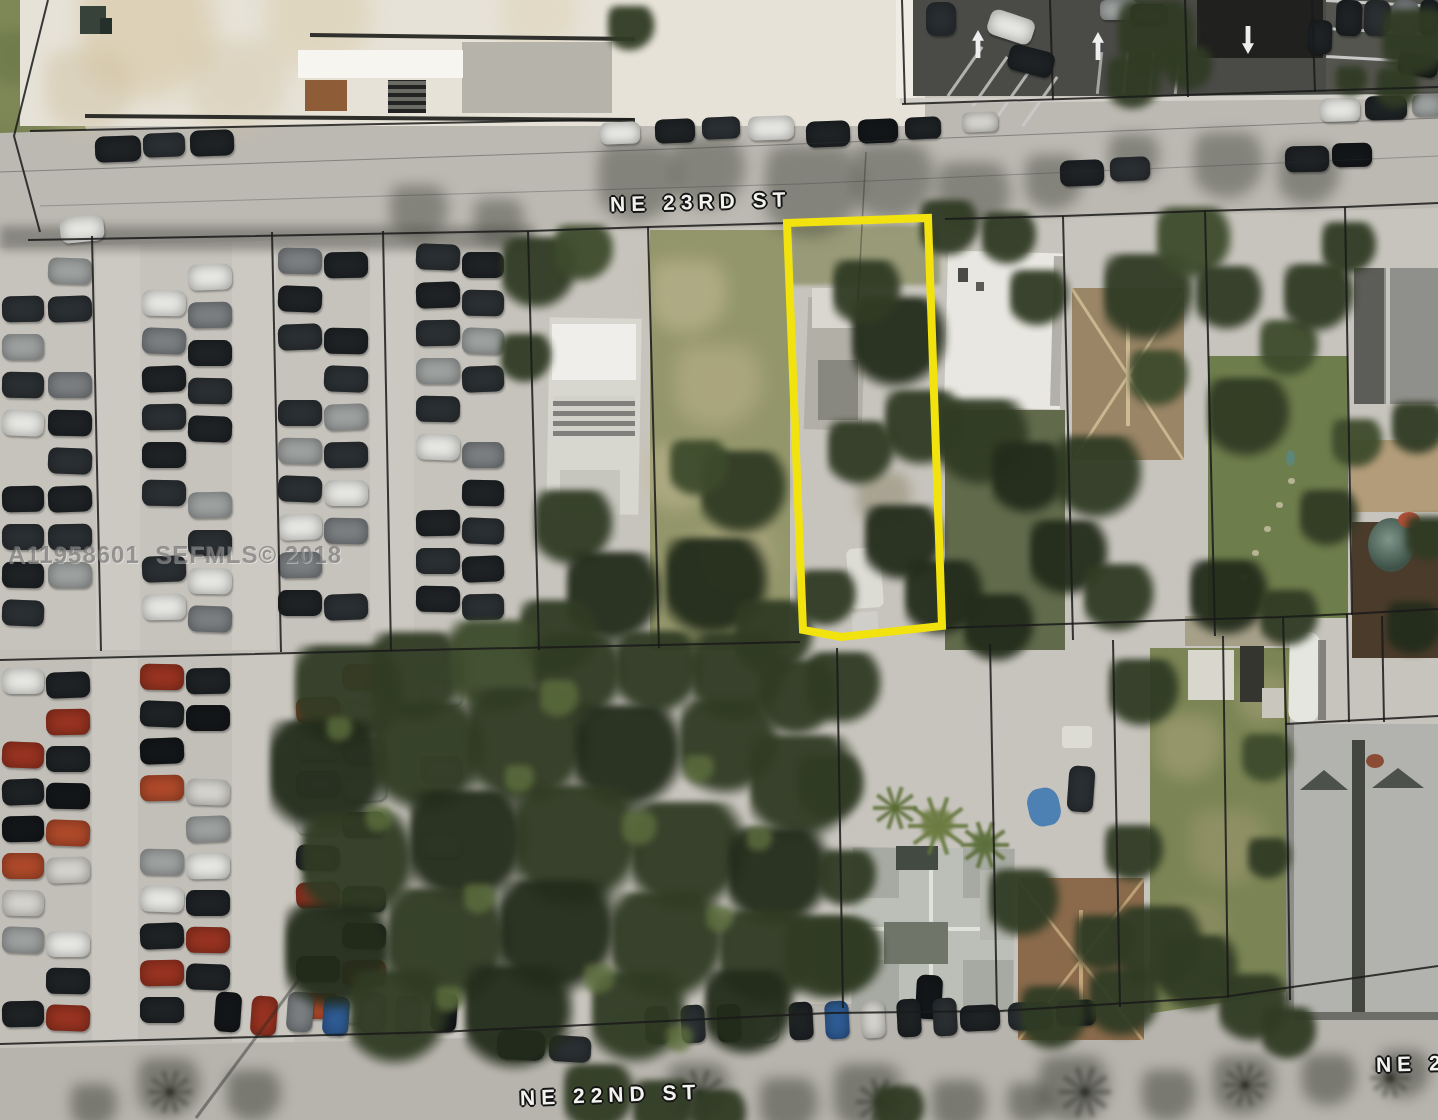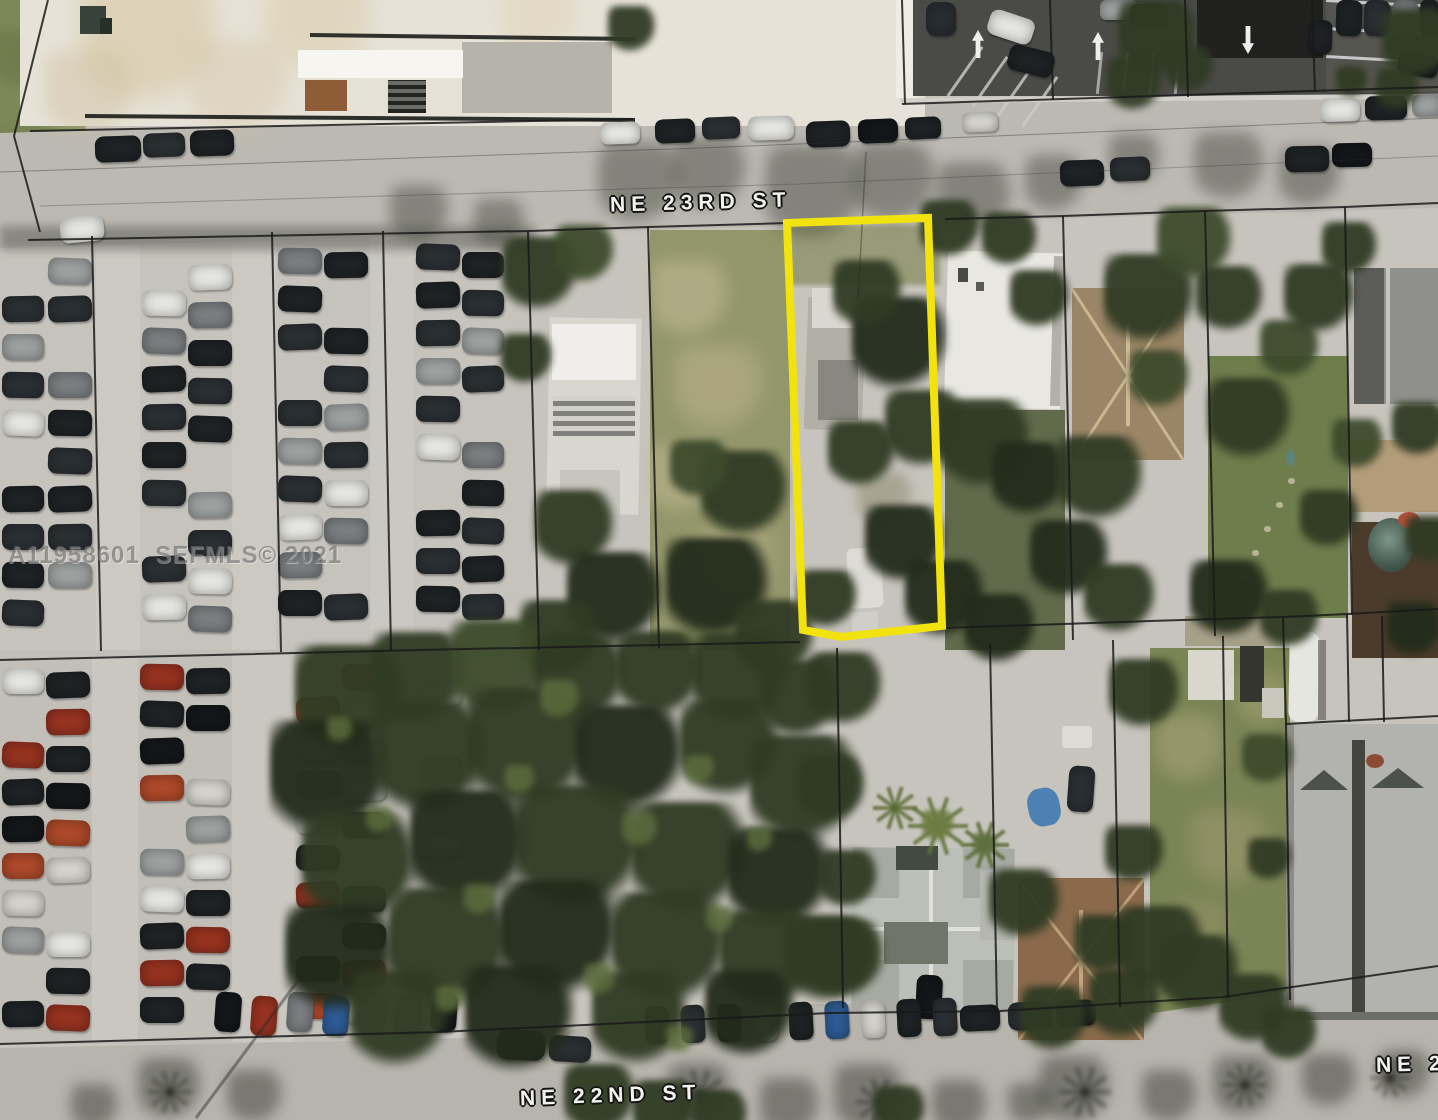--- a/index.html
+++ b/index.html
@@ -531,14 +531,14 @@
       <polyline points="1382,616 1384,722" fill="none" stroke="#1a1a1a" stroke-width="2" opacity="0.85"></polyline>
       <polyline points="1285,724 1438,716" fill="none" stroke="#1a1a1a" stroke-width="2" opacity="0.85"></polyline>
       <polyline points="1286,722 1290,1000" fill="none" stroke="#1a1a1a" stroke-width="2" opacity="0.85"></polyline>
       <polyline points="0,1044 440,1032 830,1013 1000,1011 1223,997 1438,966" fill="none" stroke="#1a1a1a" stroke-width="2" opacity="0.85"></polyline>
       <polygon points="787,223 928,218 942,626 841,637 803,630" fill="none" stroke="#f2e30f" stroke-width="8" stroke-linejoin="miter"></polygon>
     </svg>
 
   <div class="street-label" style="left:610px;top:190px;transform:rotate(-1.6deg);">NE 23RD ST</div>
   <div class="street-label" style="left:520px;top:1083px;transform:rotate(-2deg);">NE 22ND ST</div>
   <div class="street-label" style="left:1376px;top:1052px;transform:rotate(-1.5deg);">NE 2</div>
-  <div class="watermark" style="left:8px;top:541px;">A11958601  SEFMLS© 2021</div>
+  <div class="watermark" style="left:8px;top:541px;">A11958601  SEFMLS© 2018</div>
 </div>
 
 </body></html>

